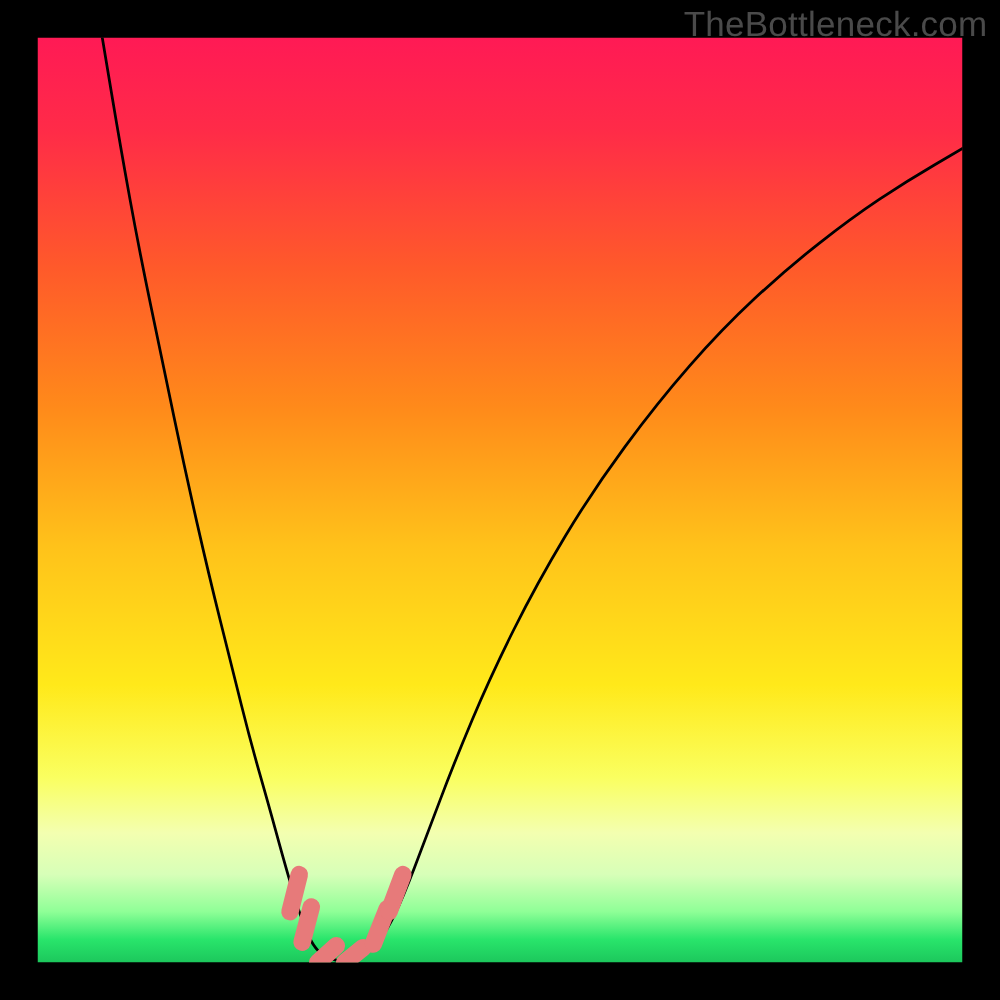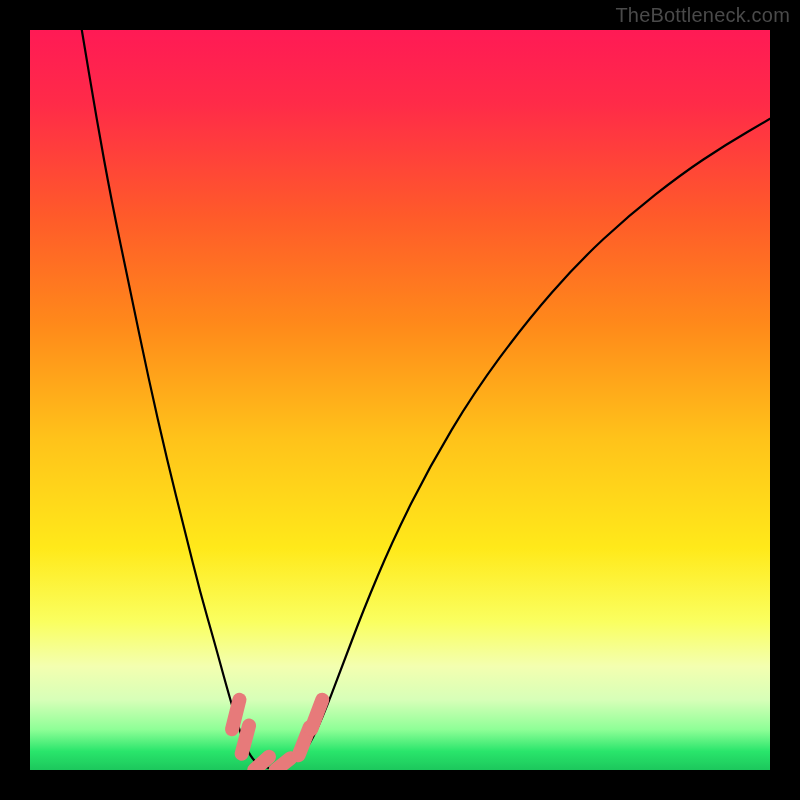--- a/index.html
+++ b/index.html
@@ -22,21 +22,21 @@
     left: 30px;
     top: 30px;
     width: 740px;
     height: 740px;
   }
   .watermark {
     position: absolute;
     top: 4px;
     right: 10px;
     color: #4a4a4a;
-    font-size: 20px;
+    font-size: 28px;
     font-weight: 500;
     letter-spacing: 0.2px;
   }
 </style>
 </head>
 <body>
 
 <div class="frame">
   <div class="watermark">TheBottleneck.com</div>
   <svg class="plot" id="plot-svg" viewBox="0 0 740 740" preserveAspectRatio="none">

